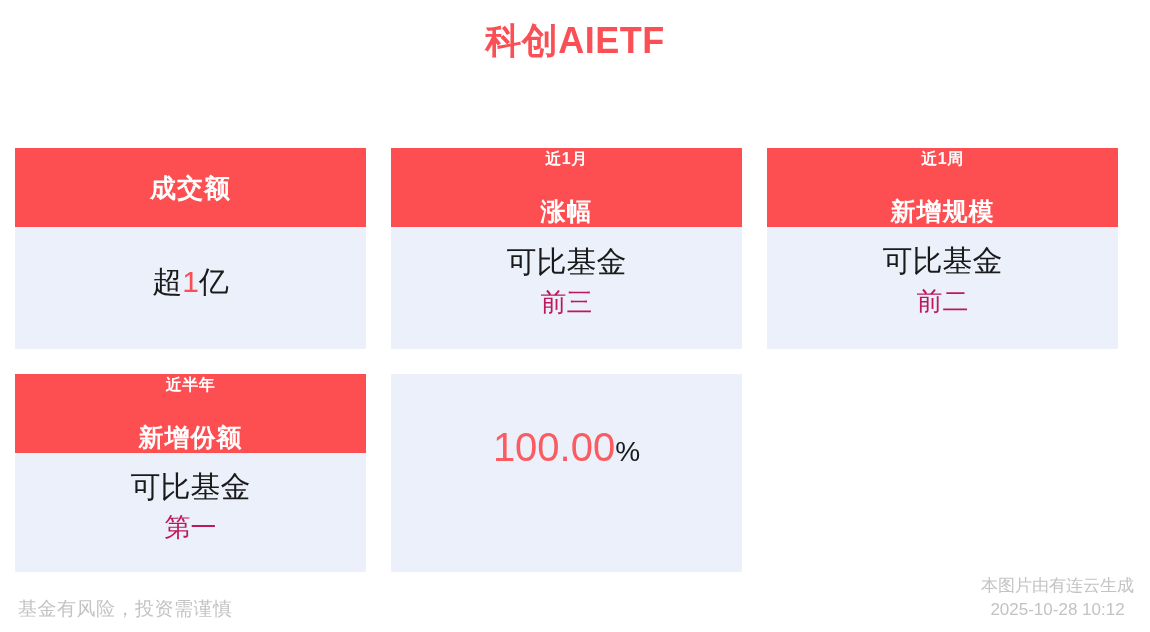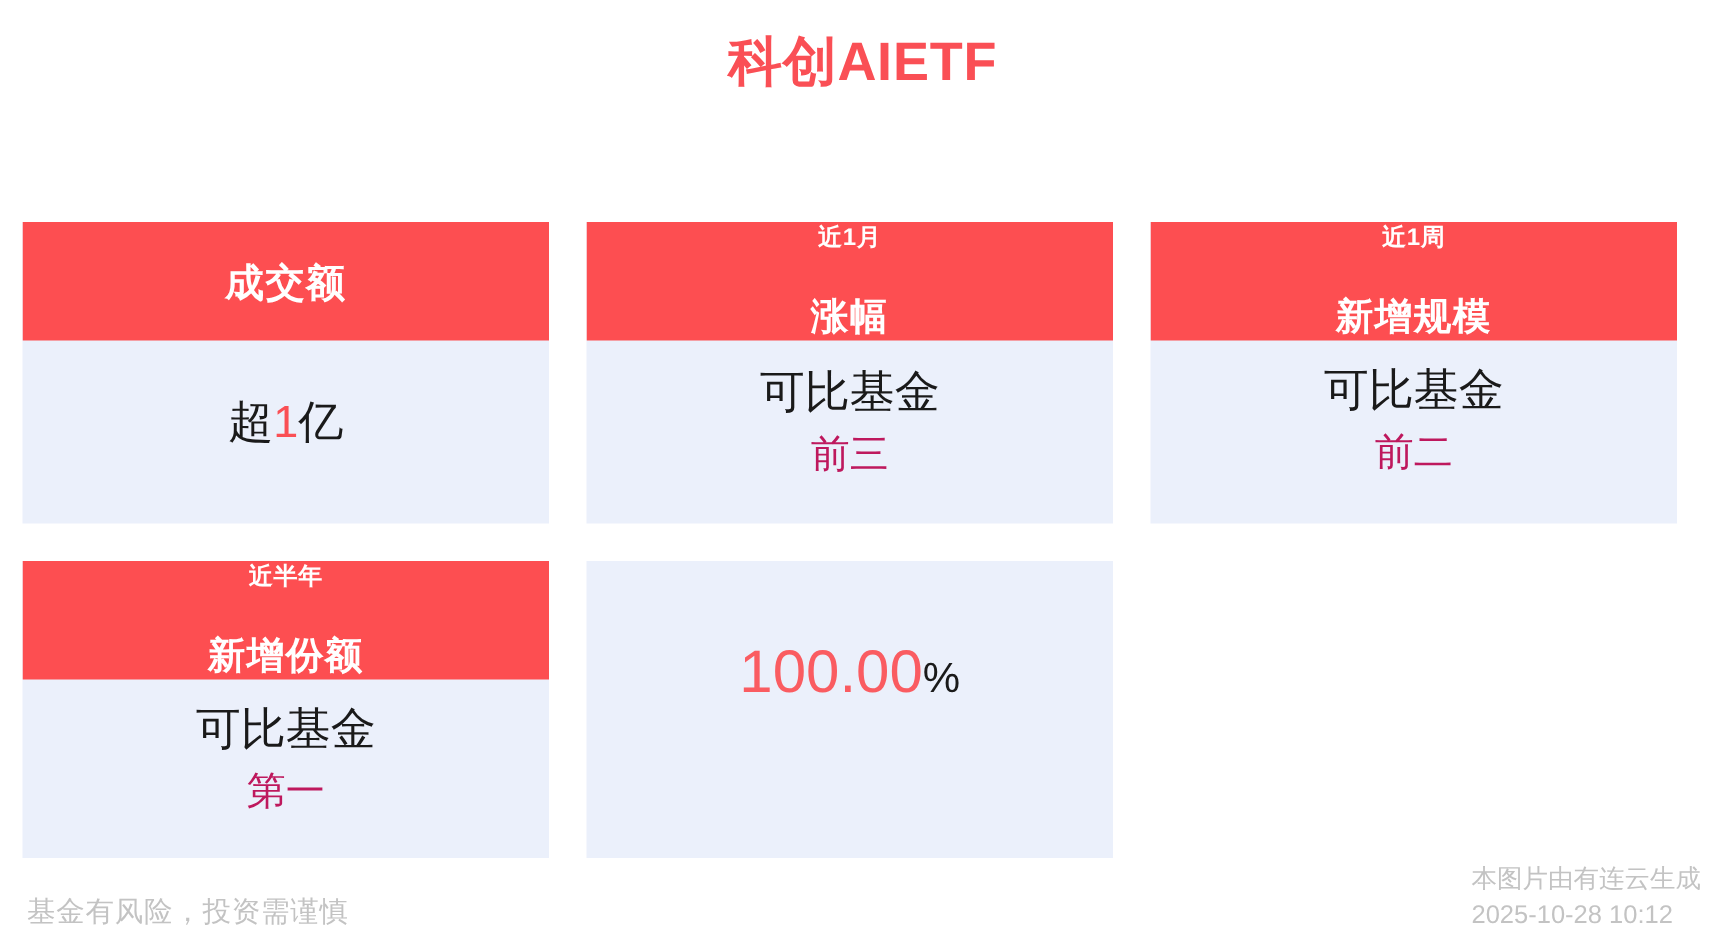--- a/index.html
+++ b/index.html
@@ -136,21 +136,21 @@
     align-items: flex-end;
     justify-content: space-between;
   }
   .disclaimer {
     color: #c3c3c3;
     font-size: 19px;
     line-height: 26px;
     letter-spacing: 0.5px;
   }
   .credit {
-    text-align: left;
+    text-align: center;
     color: #c3c3c3;
     font-size: 17px;
     line-height: 24px;
   }
   .credit-line {
     display: block;
   }
 </style>
 </head>
 <body>

